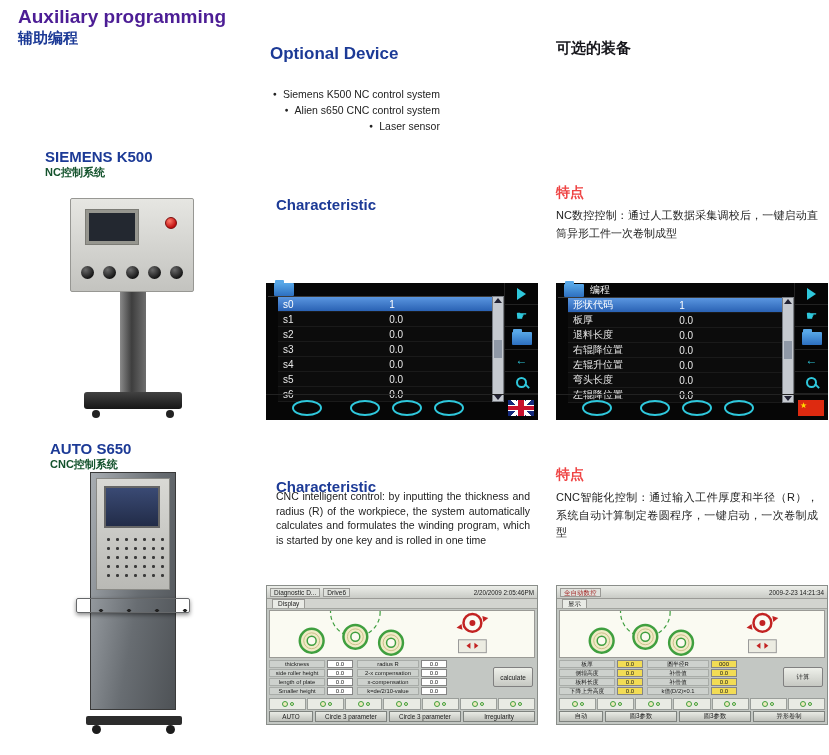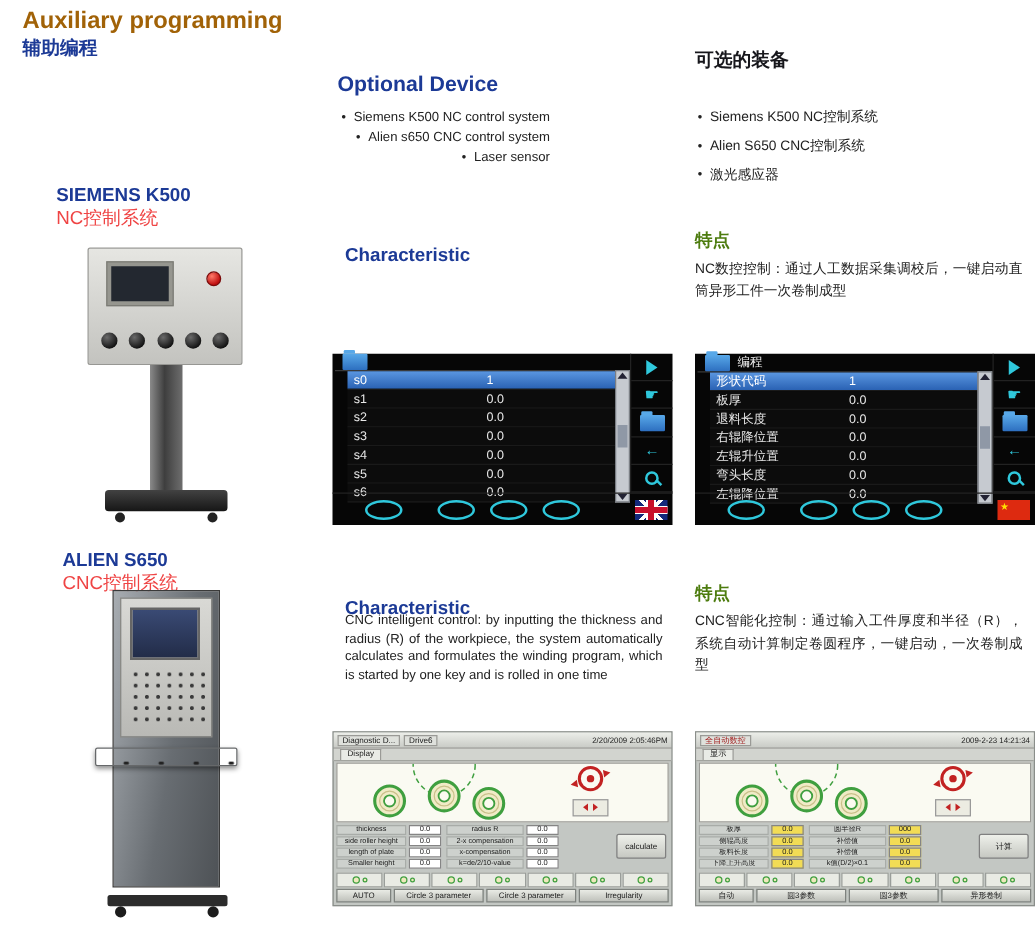--- a/index.html
+++ b/index.html
@@ -1,28 +1,28 @@
 <!DOCTYPE html>
 <html><head>
 <meta charset="utf-8">
 <style>
   * { box-sizing: border-box; margin: 0; padding: 0; }
   body { background:#fff; font-family:"Liberation Sans","DejaVu Sans",sans-serif; }
   .page { position:relative; width:829px; height:755px; background:#fff; overflow:hidden; }
   .abs { position:absolute; }
 
   
-  .title-en { font-size:19px; font-weight:bold; color:#a16207; }
+  .title-en { font-size:19px; font-weight:bold; color:#4c1d95; }
   .title-zh { font-size:15px; font-weight:bold; color:#1c3a96; }
   .sec-head-en { font-size:17px; font-weight:bold; color:#1c3a96; }
   .sec-head-zh { font-size:15px; font-weight:bold; color:#17171c; }
   .char-head-en { font-size:15px; font-weight:bold; color:#1c3a96;margin-top:12px; }
-  .char-head-zh { font-size:14px; font-weight:bold; color:#4d7c0f; }
+  .char-head-zh { font-size:14px; font-weight:bold; color:#ef4444; }
   .dev-name { font-size:15px; font-weight:bold; color:#1c3a96; }
-  .dev-sub { font-size:15px; font-weight:normal; color:#ef4444; }
+  .dev-sub { font-size:11px; font-weight:bold; color:#14532d; }
   .para-en { font-size:10.5px; line-height:14.5px; color:#222; text-align:justify; }
   .para-zh { font-size:11px; line-height:17.5px; color:#222; text-align:justify; }
   .bullets-en { font-size:10.5px; color:#222;text-align:right; }
   .bullets-zh { font-size:11px; color:#222; }
   .bi { margin-bottom:4px; white-space:nowrap; }
   .bullets-zh .bi { margin-bottom:8px; }
   .bi::before { content:"●"; font-size:6.5px; margin-right:6px; position:relative; top:-2px; }
 
   
   .nc-panel { position:absolute; width:272px; height:137px; background:#060606; display:flex; flex-direction:column; }
@@ -114,33 +114,28 @@
   .w1 { left:32px; } .w2 { left:106px; }
 </style>
 </head>
 <body>
 
 <div class="page">
 
   <div class="abs title-en" style="left:18px; top:6px">Auxiliary programming</div>
   <div class="abs title-zh" style="left:18px; top:29px">辅助编程</div>
 
-  <div class="abs sec-head-en" style="left:270px; top:58px">Optional Device</div>
+  <div class="abs sec-head-en" style="left:270px; top:44px">Optional Device</div>
   <div class="abs bullets-en" style="left:273px; top:88px">
     <div class="bi">Siemens K500 NC control system</div>
     <div class="bi">Alien s650 CNC control system</div>
     <div class="bi">Laser sensor</div>
   </div>
 
   <div class="abs sec-head-zh" style="left:556px; top:39px">可选的装备</div>
-  <div class="abs bullets-zh" style="left:558px; top:86px">
-    <div class="bi">Siemens K500 NC控制系统</div>
-    <div class="bi">Alien S650 CNC控制系统</div>
-    <div class="bi">激光感应器</div>
-  </div>
 
   <div class="abs dev-name" style="left:45px; top:148px">SIEMENS K500</div>
   <div class="abs dev-sub" style="left:45px; top:165px">NC控制系统</div>
   <div class="photo1">
     <div class="p1-head">
       <div class="p1-screen">
           <div class="p1-screen-in"></div>
         </div>
       <span class="p1-red"></span>
       <div class="p1-knobs">
@@ -298,21 +293,21 @@
     </div>
     <div class="nc-bottom">
       <span class="oval first"></span>
       <span class="oval"></span>
       <span class="oval"></span>
       <span class="oval"></span>
       <span class="flag cn"></span>
     </div>
   </div>
 
-  <div class="abs dev-name" style="left:50px; top:440px">ALIEN S650</div>
+  <div class="abs dev-name" style="left:50px; top:440px">AUTO S650</div>
   <div class="abs dev-sub" style="left:50px; top:457px">CNC控制系统</div>
   <div class="photo2">
     <div class="p2-body">
       <div class="p2-top">
         <div class="p2-screen"></div>
         <div class="p2-btns"></div>
       </div>
     </div>
     <div class="p2-tray"></div>
     <div class="p2-base"></div>

